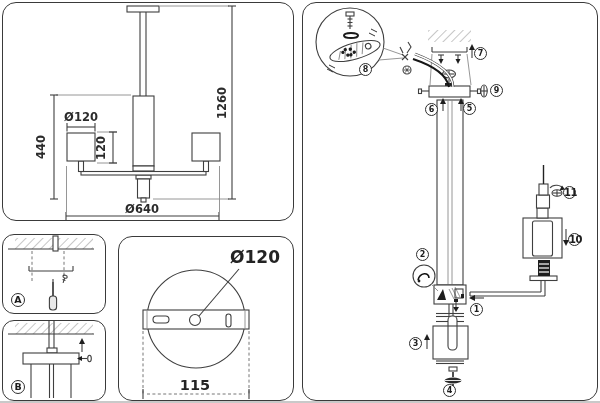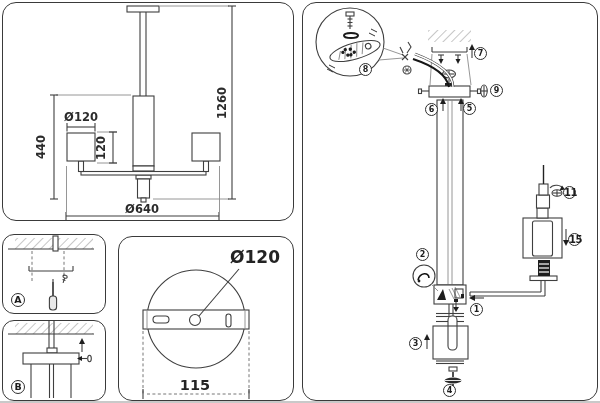--- a/index.html
+++ b/index.html
@@ -427,18 +427,18 @@
 
     <div class="badge num" style="left:167px;top:300px">1</div>
     <div class="badge num" style="left:113px;top:245px">2</div>
     <div class="badge num" style="left:106px;top:334px">3</div>
     <div class="badge num" style="left:140px;top:381px">4</div>
     <div class="badge num" style="left:160px;top:99px">5</div>
     <div class="badge num" style="left:122px;top:100px">6</div>
     <div class="badge num" style="left:171px;top:44px">7</div>
     <div class="badge num" style="left:56px;top:60px">8</div>
     <div class="badge num" style="left:187px;top:81px">9</div>
-    <div class="badge num wide" style="left:265px;top:230px">15</div>
+    <div class="badge num wide" style="left:265px;top:230px">10</div>
     <div class="badge num wide" style="left:260px;top:183px">11</div>
   </section>
 
   <div class="edge"></div>
 </div>
 
 </body></html>

